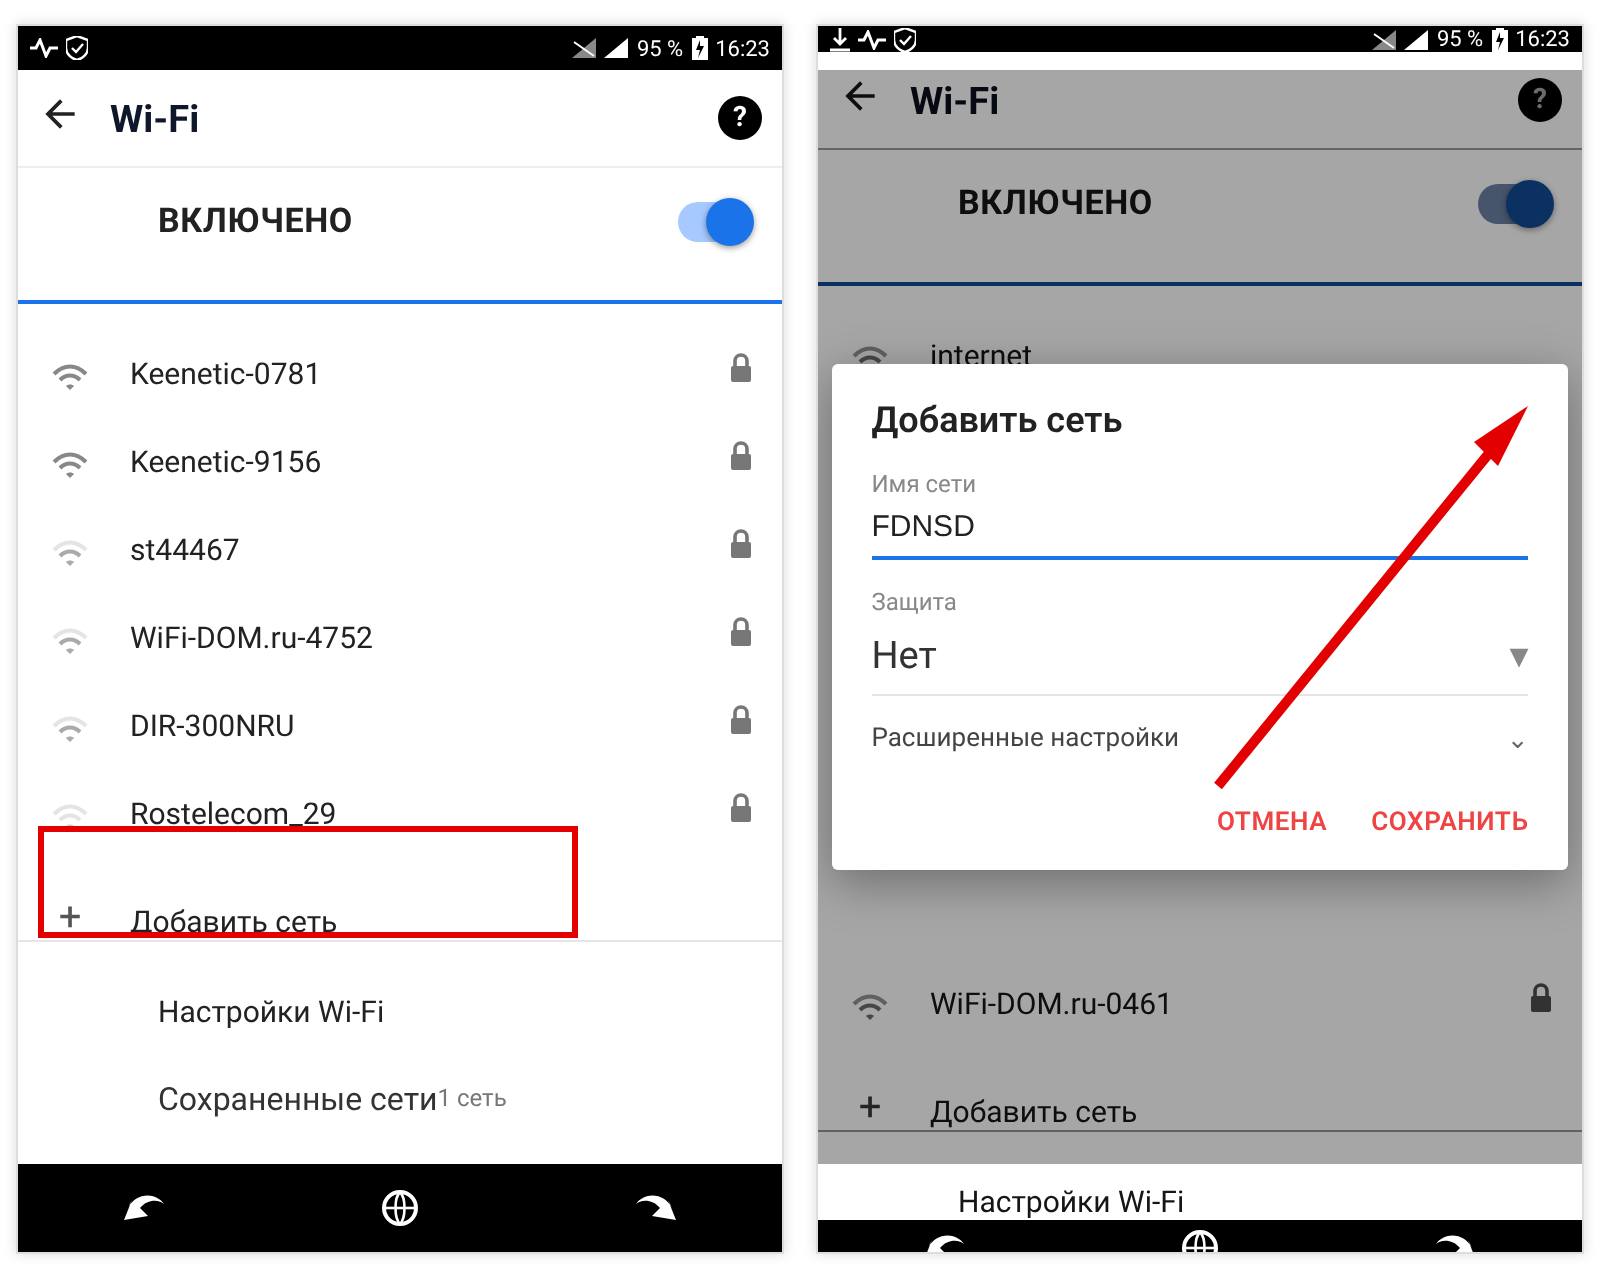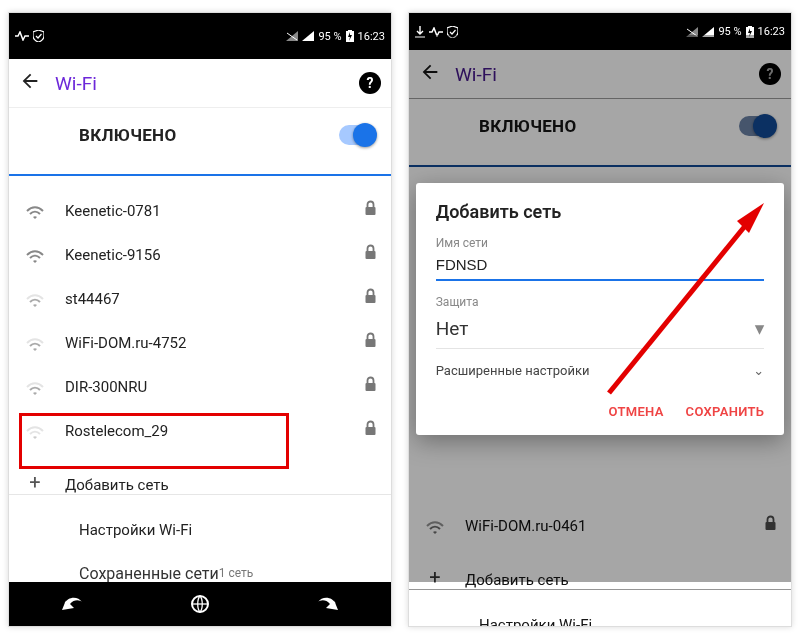--- a/index.html
+++ b/index.html
@@ -1,23 +1,23 @@
 <!DOCTYPE html>
 <html><head>
 <meta charset="utf-8">
 <style>
   html,body{margin:0;padding:0;background:#fff;font-family:Roboto,Arial,sans-serif;color:#333}
   .stage{width:800px;height:639px;display:flex;gap:16px;padding:12px 8px;box-sizing:border-box}
   .phone{position:relative;flex:1;background:#fff;border:1px solid #ddd;box-shadow:0 0 6px rgba(0,0,0,.15);display:flex;flex-direction:column;overflow:hidden}
-  .statusbar{height:22px;background:#000;color:#fff;display:flex;align-items:center;padding:12px 6px;font-size:11px}
+  .statusbar{height:22px;background:#000;color:#fff;display:flex;align-items:center;padding:0 6px;font-size:11px}
   .statusbar .left,.statusbar .right{display:flex;align-items:center;gap:4px}
   .statusbar .right{margin-left:auto}
   .sbicon{display:inline-flex;align-items:center;justify-content:center}
   .appbar{height:48px;display:flex;align-items:center;padding:0 10px;gap:14px;border-bottom:1px solid #eee}
-  .appbar .title{font-size:19px;font-weight:400;color:#6d28d9}
+  .appbar .title{font-size:19px;font-weight:700;color:#0f172a}
   .appbar .help{margin-left:auto}
   .master{display:flex;align-items:center;height:54px;padding:0 16px 12px 70px;font-size:17px;font-weight:700;color:#222;letter-spacing:.3px}
   .switch{margin-left:auto;width:36px;height:20px;border-radius:10px;background:#a6c9ff;position:relative}
   .switch::after{content:"";position:absolute;right:-2px;top:-2px;width:24px;height:24px;border-radius:50%;background:#1a73e8;box-shadow:0 1px 3px rgba(0,0,0,.4)}
   .divider-b{height:2px;background:#1a73e8}
   .divider-g{height:1px;background:#e6e6e6;margin:0}
   .list{flex:1;overflow:hidden}
   .row{display:flex;align-items:flex-end;height:44px;padding:0 14px;gap:18px}
   .row .wifi{width:24px;display:flex;justify-content:center}
   .row .label{flex:1;font-size:15px;color:#222}

